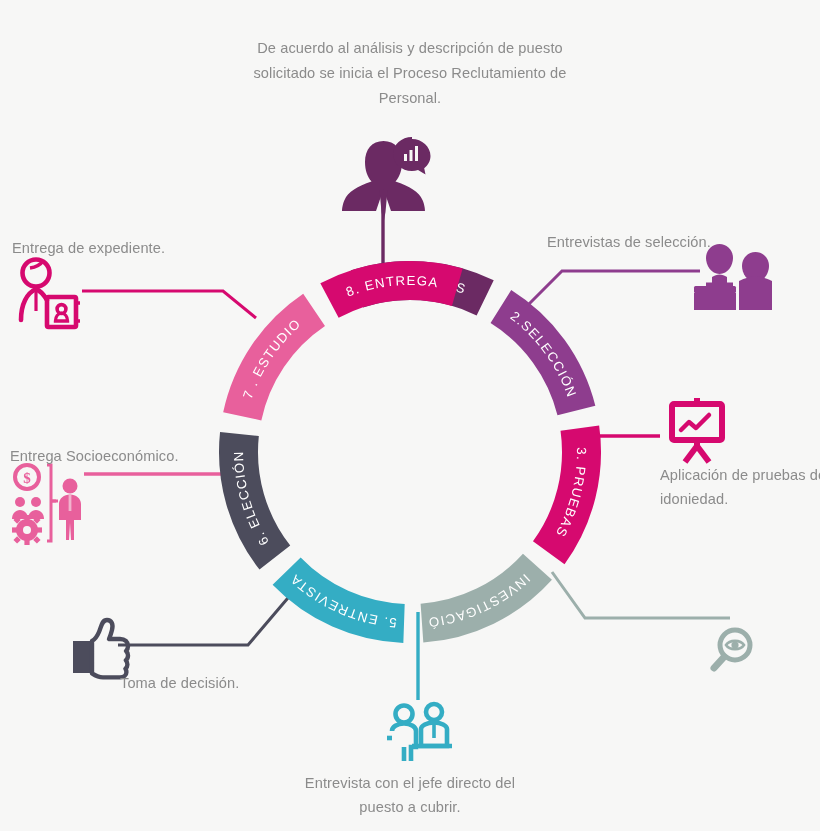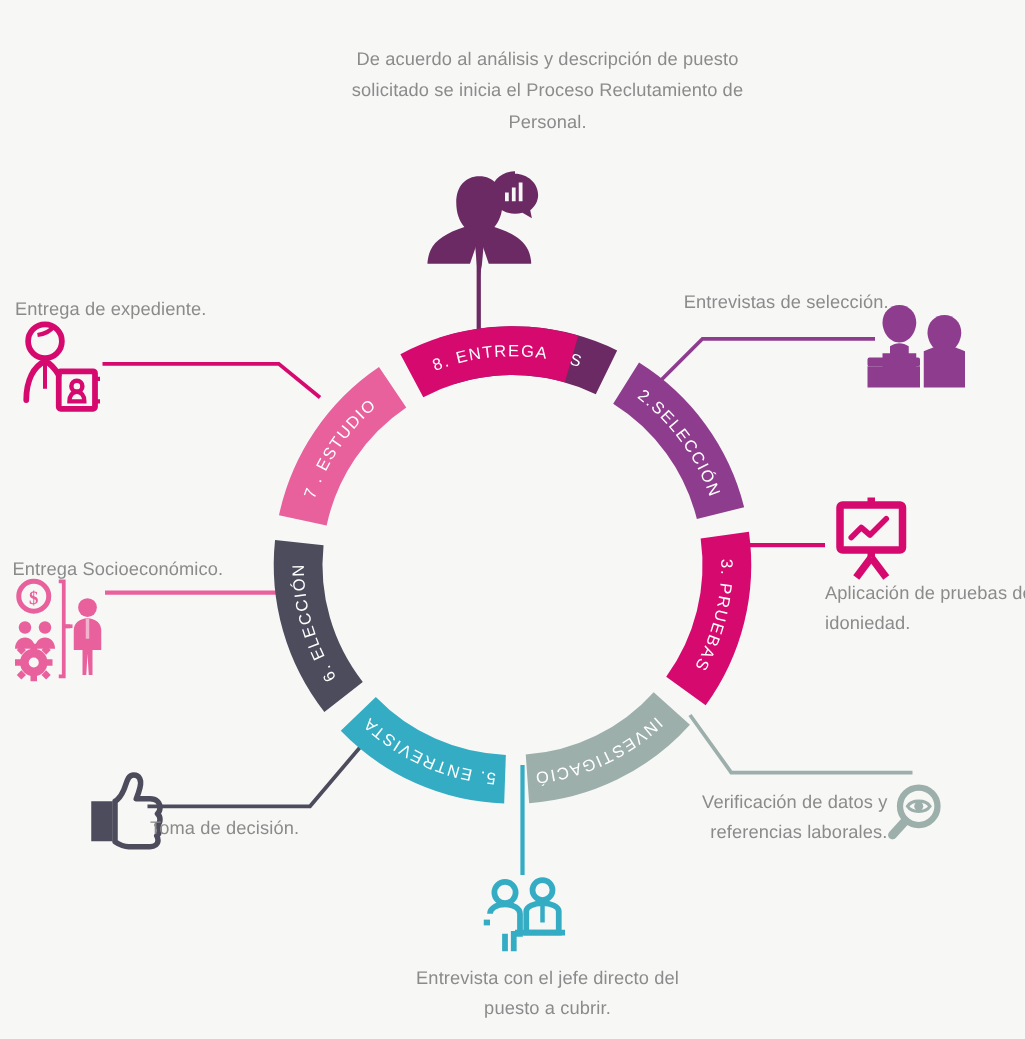--- a/index.html
+++ b/index.html
@@ -14,31 +14,31 @@
   svg.layer{position:absolute;left:0;top:0;width:820px;height:831px;}
 
   .cap{
     position:absolute;
     color:#8b8b8b;
     font-size:14.6px;
     line-height:1.62;
     letter-spacing:.1px;
     white-space:pre-line;
   }
-  .cap.c-center{text-align:center;margin-left:28px;}
+  .cap.c-center{text-align:center;}
   .cap.c-left{text-align:left;}
   .cap.c-right{text-align:right;}
 
   #cap-intro{left:247px;top:36px;width:326px;text-align:center;line-height:1.72;}
   #cap-entrega{left:12px;top:237px;width:240px;}
   #cap-seleccion{left:547px;top:231px;width:250px;}
   #cap-pruebas{left:660px;top:464px;width:170px;}
   #cap-estudio{left:10px;top:445px;width:260px;}
   #cap-investigacion{left:540px;top:631px;width:170px;text-align:right;}
-  #cap-decision{left:120px;top:652px;width:220px;}
+  #cap-decision{left:120px;top:672px;width:220px;}
   #cap-entrevista{left:290px;top:772px;width:240px;text-align:center;}
 </style>
 </head>
 <body>
 
 <div id="stage">
 
   <svg class="layer" viewBox="0 0 820 831">
 
     <path d="M383,272 L383,185" stroke="#6b2a63" stroke-width="3.4" fill="none"></path>
@@ -192,21 +192,20 @@
   </svg>
 
   <div class="cap c-center" id="cap-intro">De acuerdo al análisis y descripción de puesto solicitado se inicia el Proceso Reclutamiento de Personal.</div>
 
   <div class="cap c-left" id="cap-entrega">Entrega de expediente.</div>
 
   <div class="cap c-left" id="cap-seleccion">Entrevistas de selección.</div>
 
   <div class="cap c-left" id="cap-pruebas">Aplicación de pruebas de idoniedad.</div>
 
-  <div class="cap c-right" id="cap-investigacion">Verificación de datos y referencias laborales.</div>
 
   <div class="cap c-center" id="cap-entrevista">Entrevista con el jefe directo del puesto a cubrir.</div>
 
   <div class="cap c-left" id="cap-decision">Toma de decisión.</div>
 
   <div class="cap c-left" id="cap-estudio">Entrega Socioeconómico.</div>
 
 </div>
 
 </body></html>

